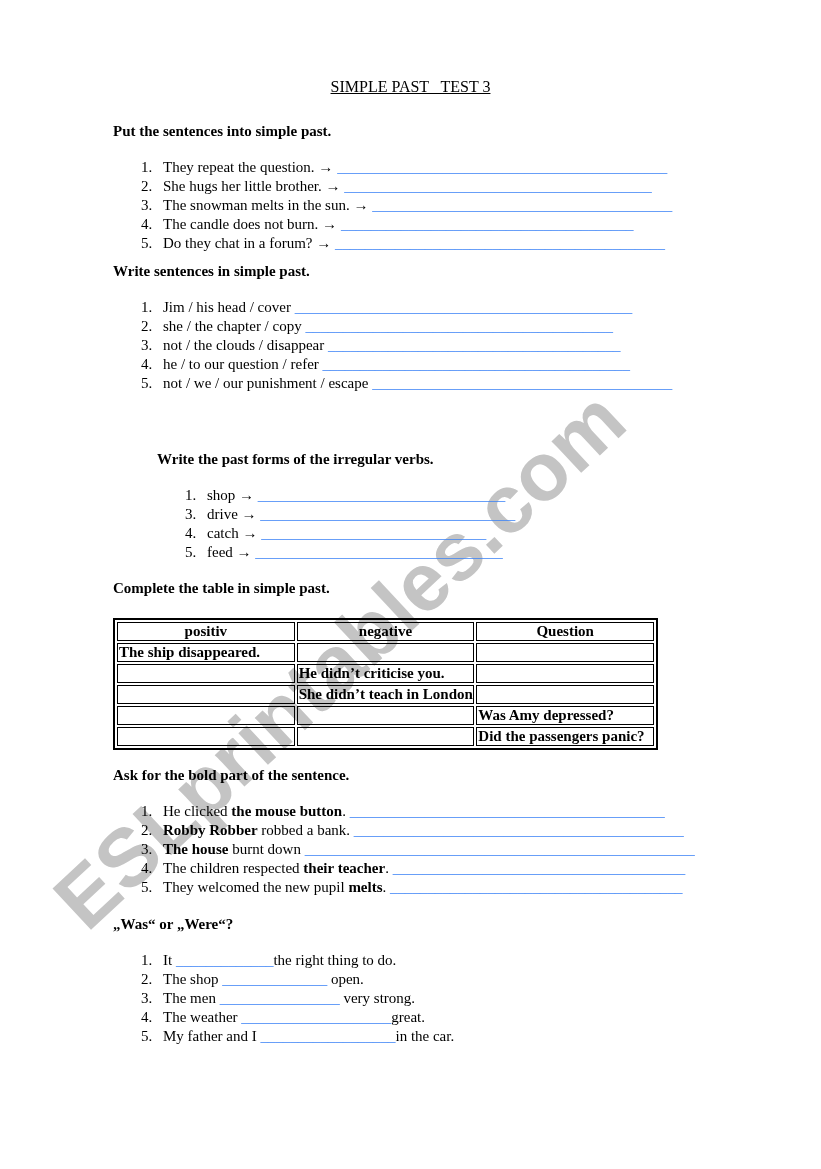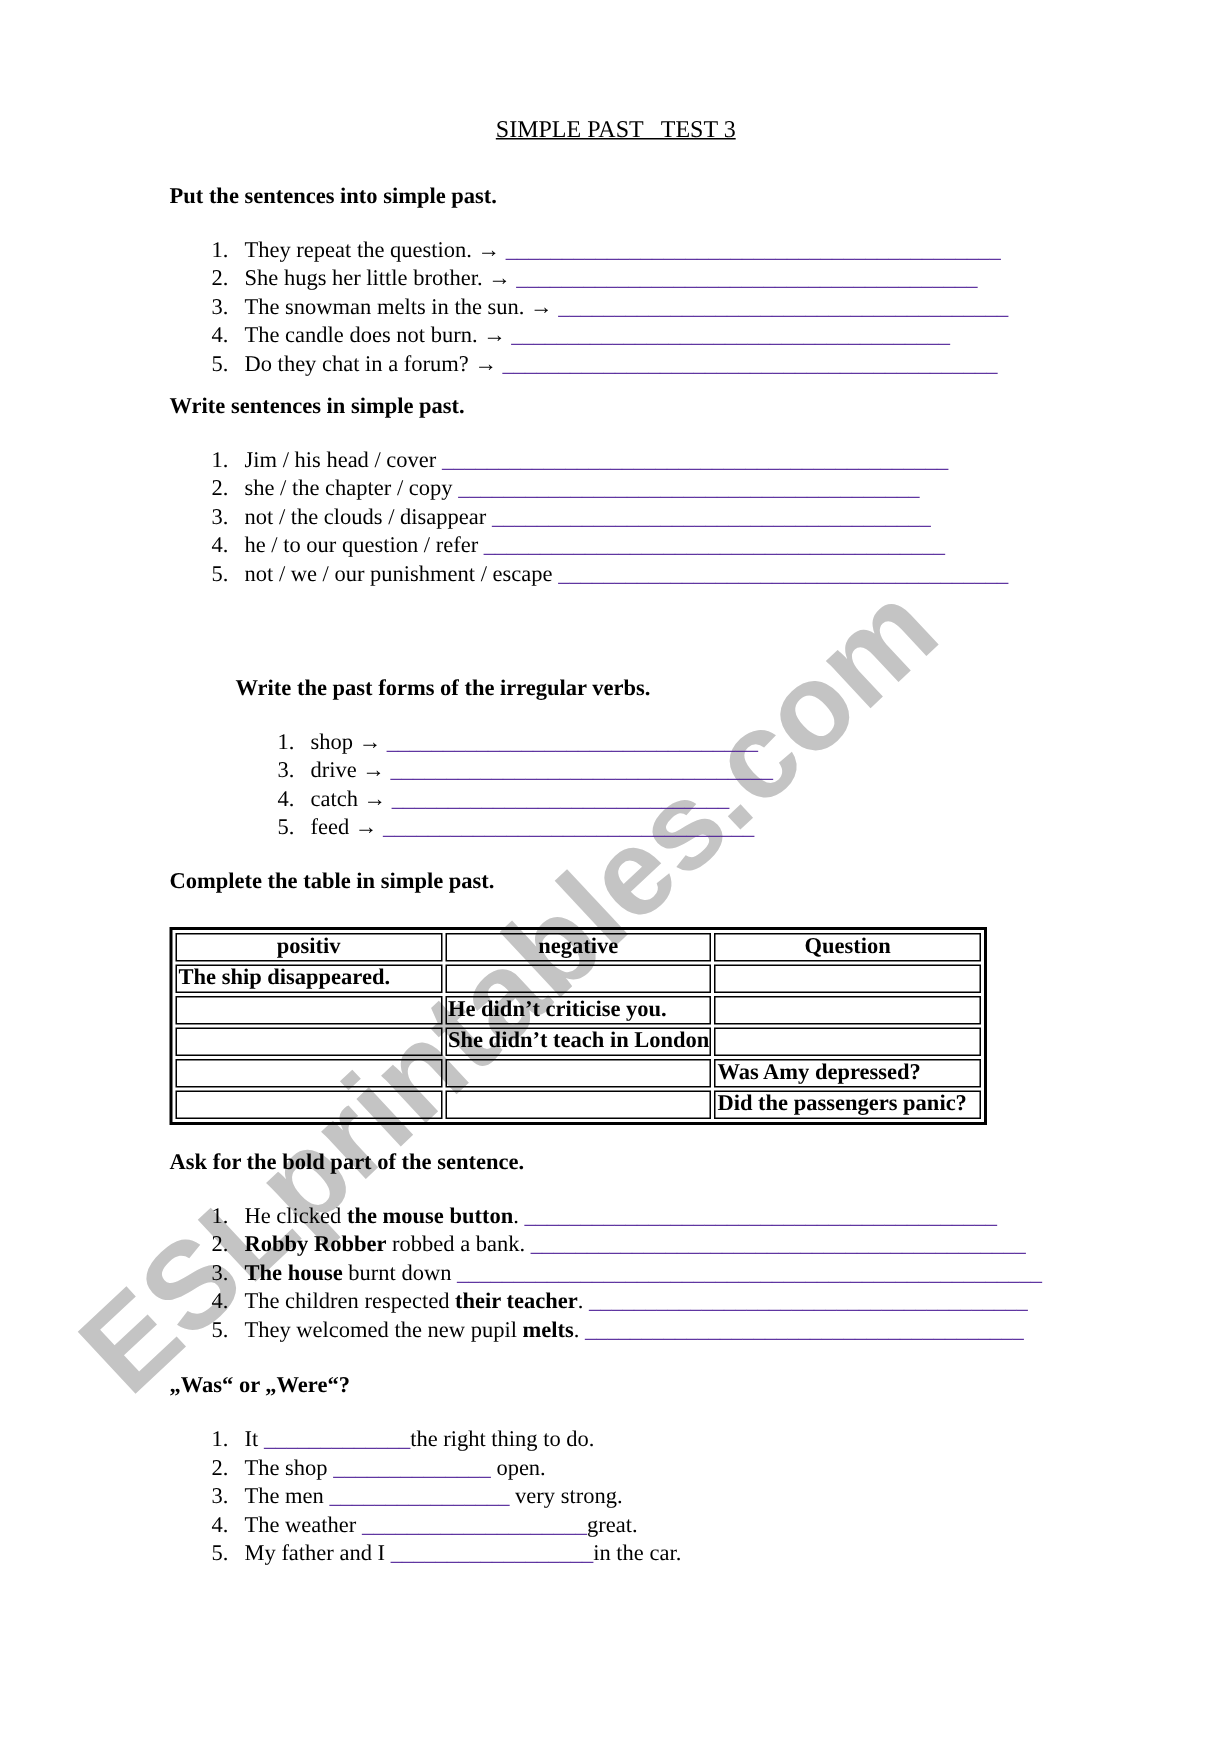--- a/index.html
+++ b/index.html
@@ -21,21 +21,21 @@
     position:relative;z-index:1;
     text-align:center;font-size:16px;font-weight:normal;
     text-decoration:underline;white-space:pre;line-height:19px;margin:4px;
   }
   .content{position:relative;z-index:1;margin-left:113px;width:660px;}
   .heading{font-weight:bold;font-size:15px;line-height:19px;white-space:pre;}
   .list{margin-top:17px;}
   .item{line-height:19px;white-space:pre;}
   .item .num{display:inline-block;margin-left:28px;width:22px;}
   .b{font-weight:bold;}
-  .blank{color:#4c1d95;}
+  .blank{color:#3b82f6;}
   
   .sec-put-sentences{margin-top:26px;}
   .sec-write-sentences{margin-top:9px;}
   .sec-irregular-verbs{margin-top:57px;margin-left:44px;}
   .sec-table-simple-past{margin-top:17px;}
   .sec-ask-for-bold{margin-top:16px;}
   .sec-was-or-were{margin-top:18px;}
   table.grid{
     border-collapse:separate;border-spacing:2px;
     border:2px solid #000;margin-top:20px;

